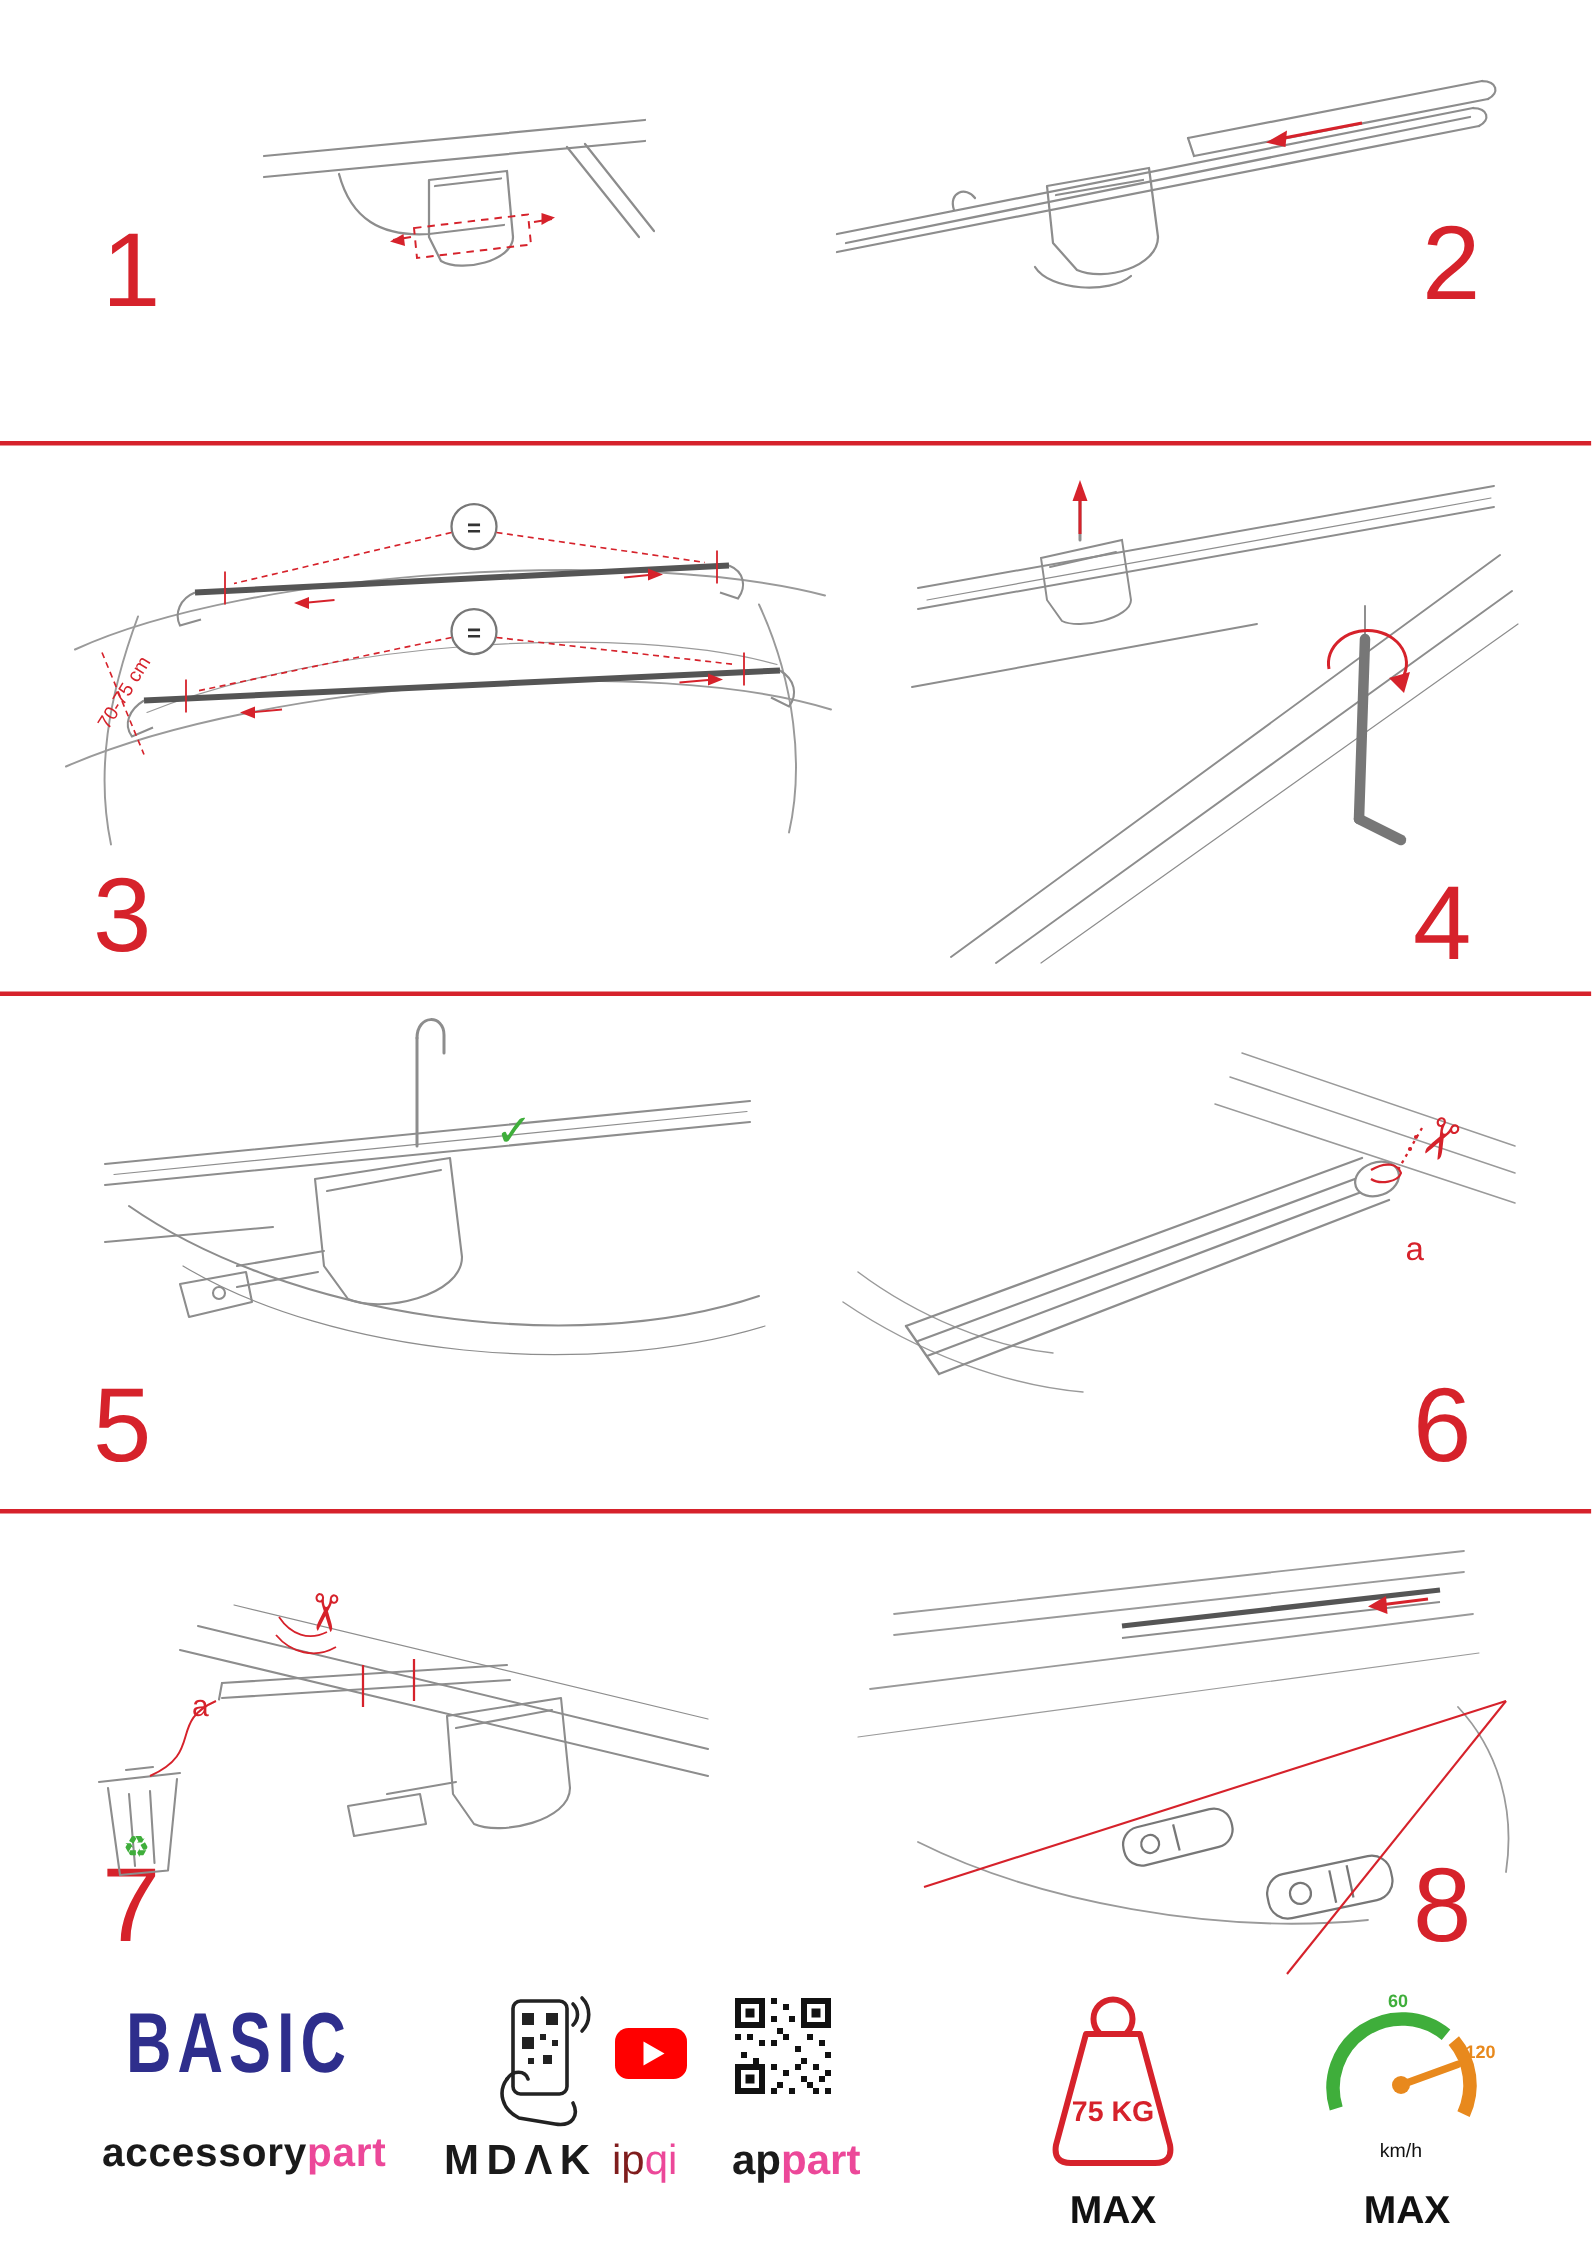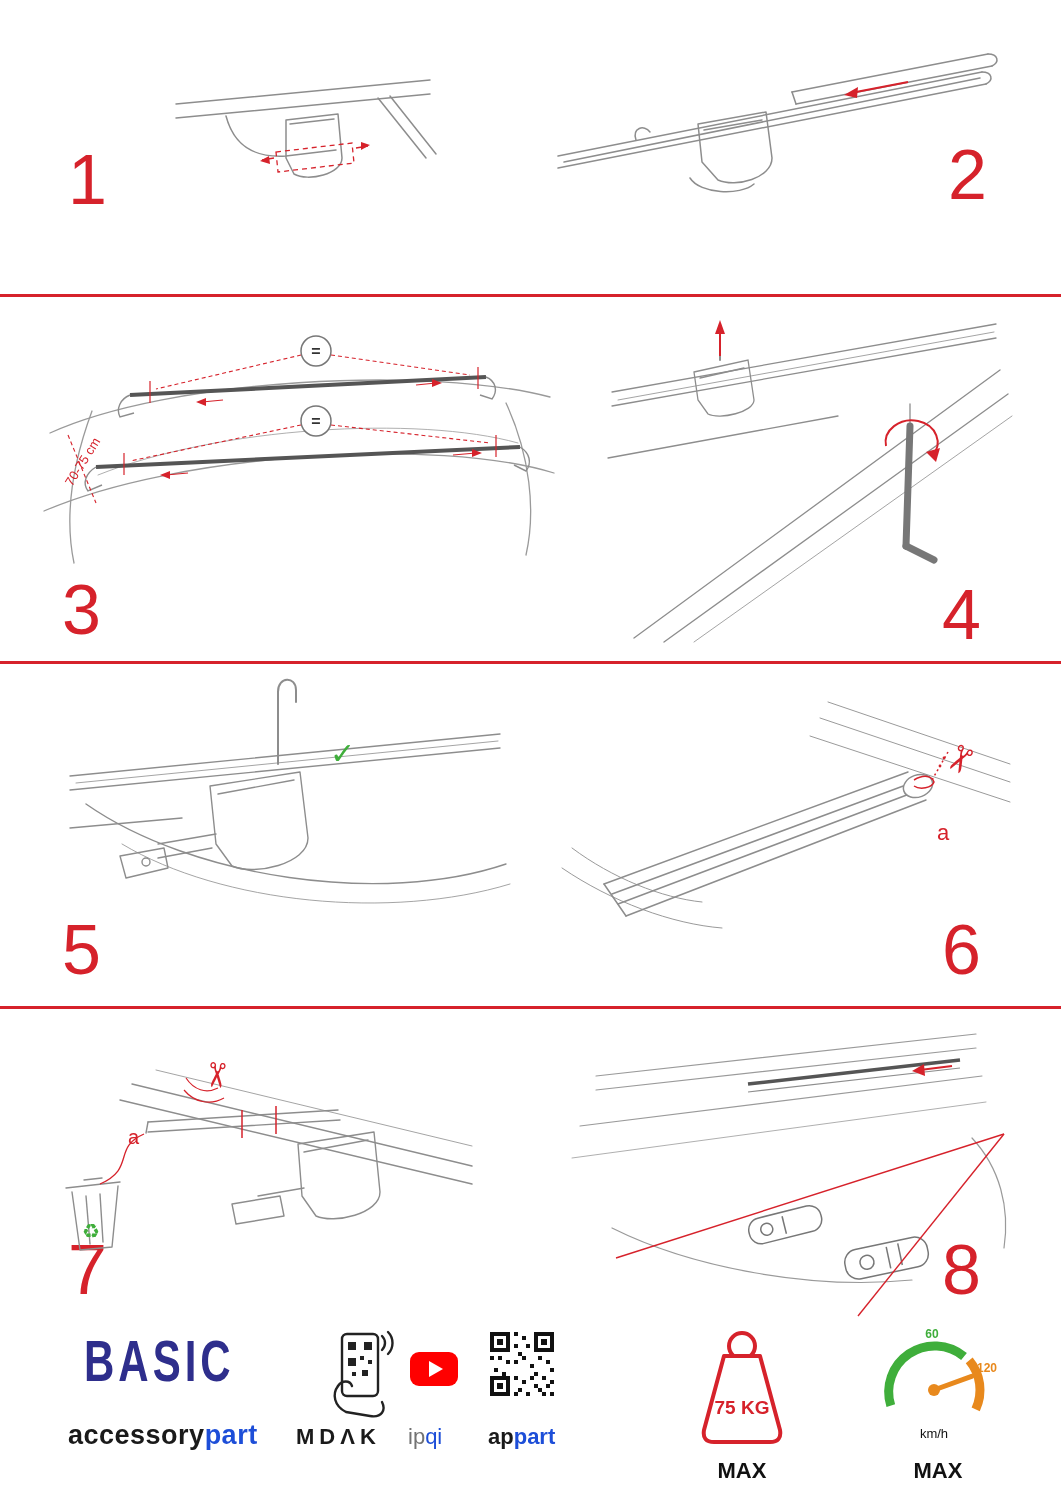--- a/index.html
+++ b/index.html
@@ -4,25 +4,25 @@
 <style>
   html,body{margin:0;padding:0;background:#ffffff;}
   #page{position:relative;width:1061px;height:1500px;background:#ffffff;overflow:hidden;
         font-family:"Liberation Sans",sans-serif;}
   .abs{position:absolute;}
   .step-num{font-size:70px;color:#d6222b;line-height:1;font-weight:400;}
   .divider{left:0;width:1061px;height:3px;background:#d6222b;}
   .brand-logo{font-size:42px;font-weight:bold;color:#2e2e8c;letter-spacing:4px;
               transform:scaleY(1.35);transform-origin:top left;line-height:1;}
   .brand-sub{font-size:27px;font-weight:bold;color:#1a1a1a;letter-spacing:0.5px;}
-  .red-txt{color:#1d4ed8;}
-  .gray-txt{color:#737373;}
-  .partner{font-size:22px;color:#1a1a1a;}
+  .red-txt{color:#ec4899;}
+  .gray-txt{color:#7f1d1d;}
+  .partner{font-size:28px;color:#1a1a1a;}
   .mdak{font-weight:bold;letter-spacing:5px;}
-  .max-label{font-size:22px;font-weight:bold;color:#111;text-align:center;}
+  .max-label{font-size:26px;font-weight:bold;color:#111;text-align:center;}
   svg{display:block;}
   svg text{font-family:"Liberation Sans",sans-serif;}
   svg .glyphtxt{font-family:"DejaVu Sans",sans-serif;}
 </style>
 </head>
 <body>
 
 <div id="page">
 
   <section>

